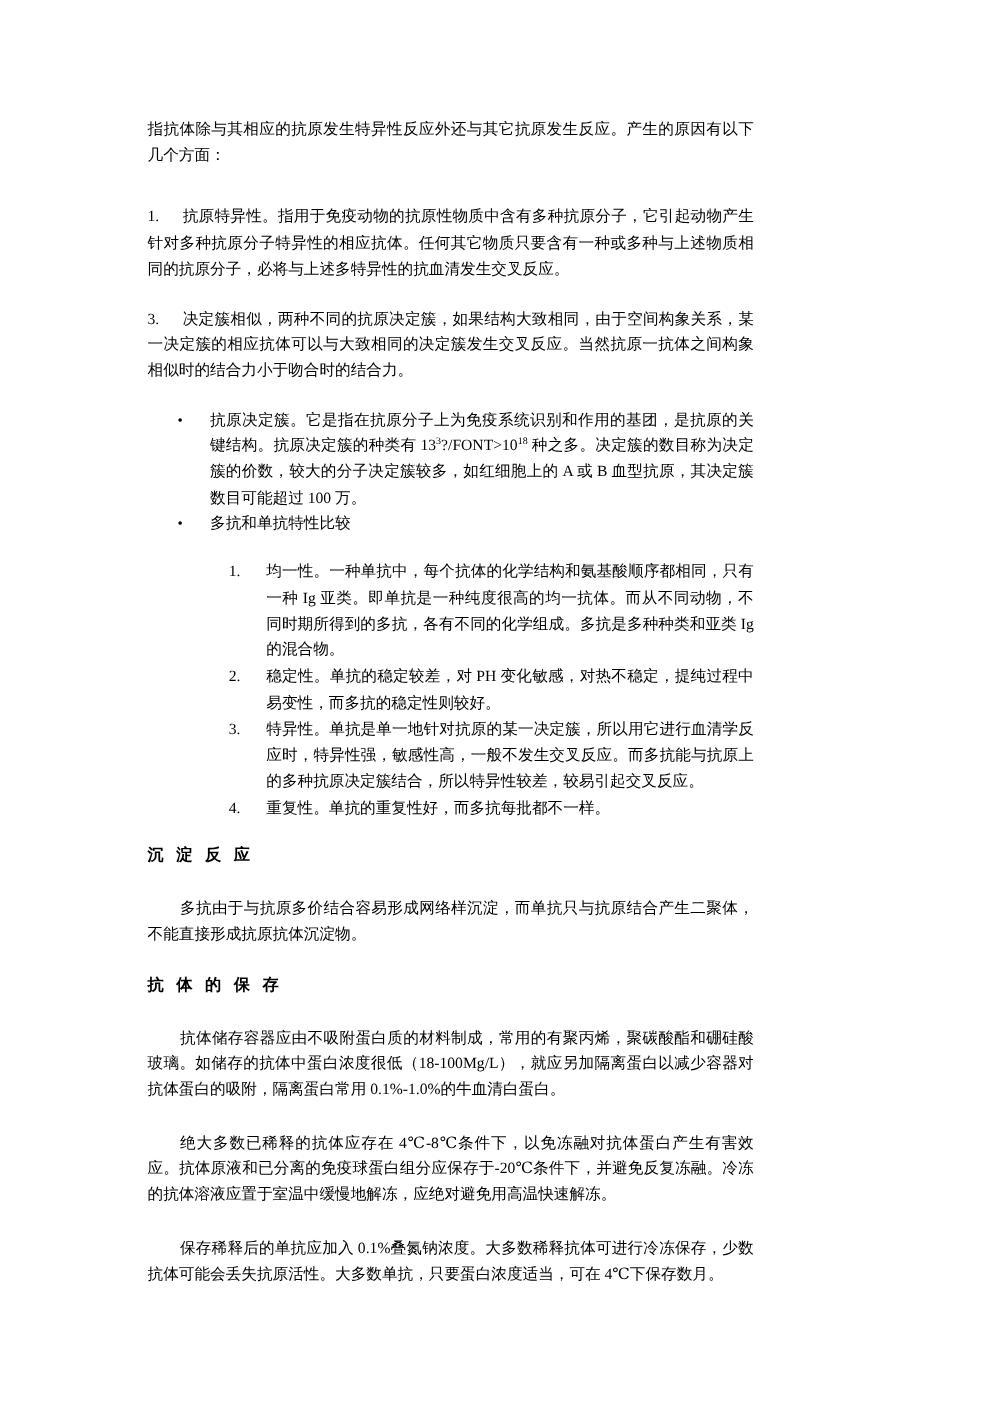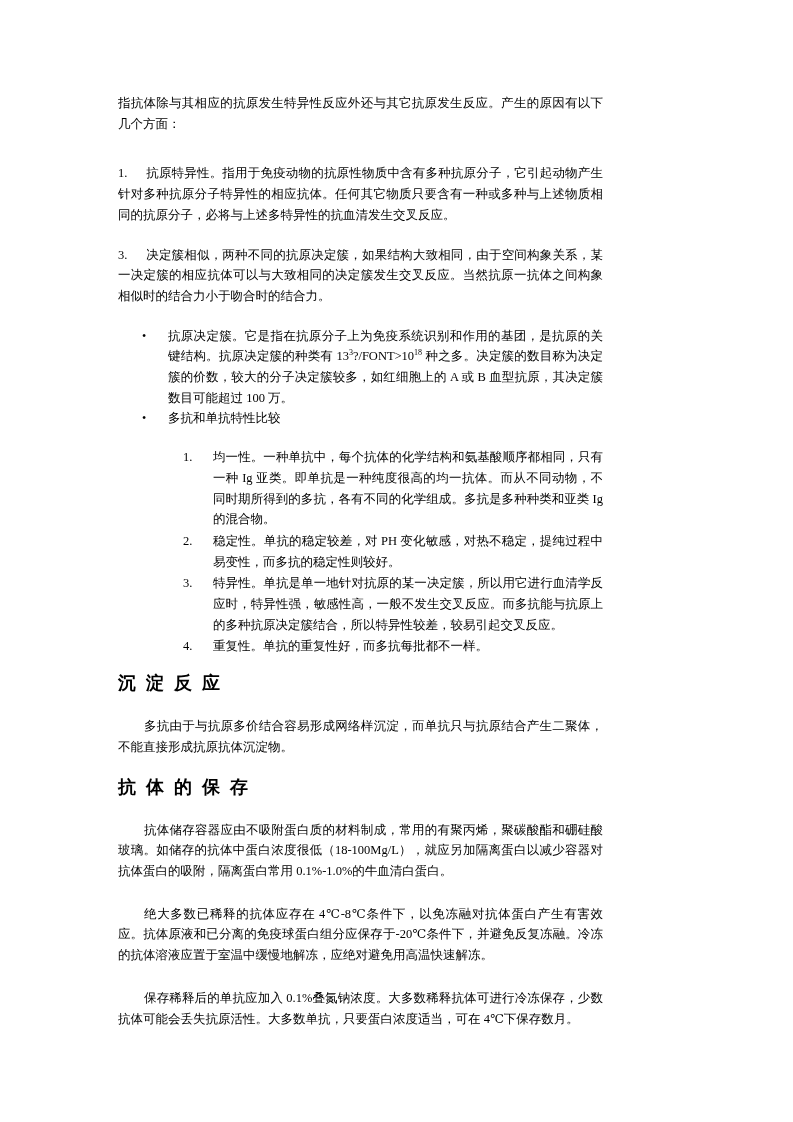--- a/index.html
+++ b/index.html
@@ -61,21 +61,21 @@
     text-align: justify;
   }
   .sub-item .sub-num {
     position: absolute;
     left: 65px;
     top: 0;
     width: 30px;
   }
 
   .section-heading {
-    font-size: 18px;
+    font-size: 13px;
     font-weight: bold;
     letter-spacing: 10px;
     line-height: 21px;
     margin: 0 0 16px 0;
   }
 
   sup {
     font-size: 8px;
     line-height: 0;
     vertical-align: super;

